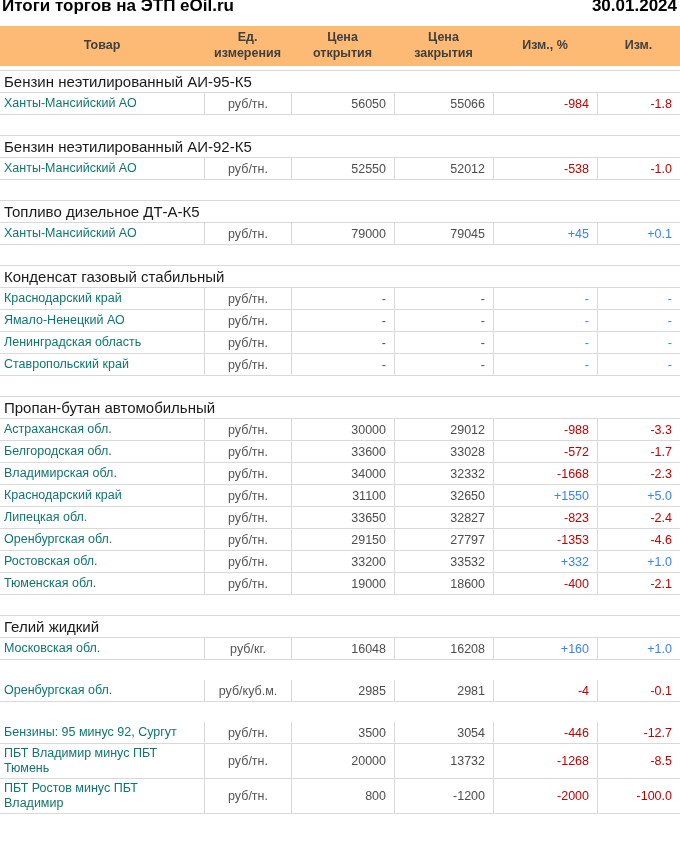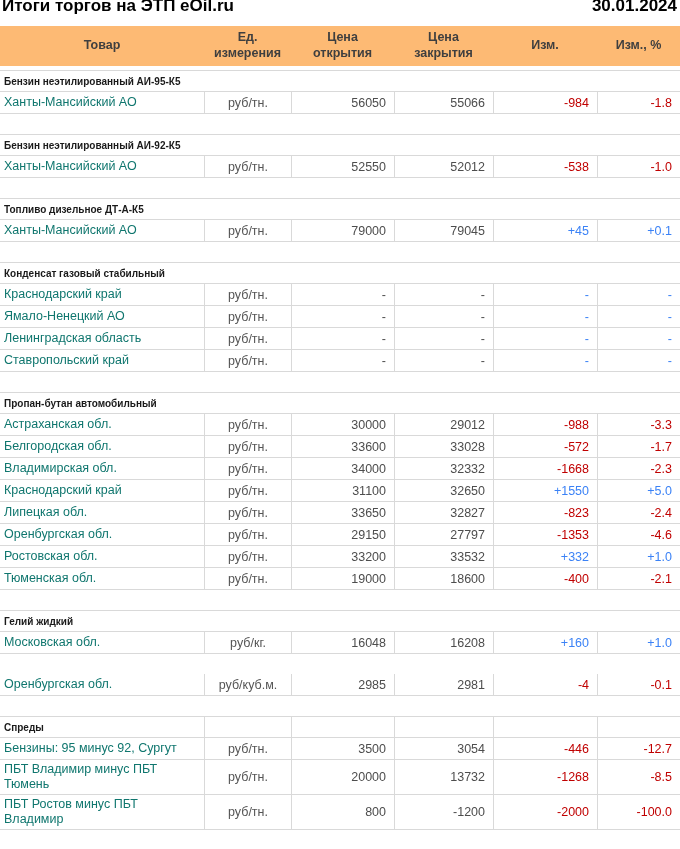--- a/index.html
+++ b/index.html
@@ -57,21 +57,21 @@
   .row .c.cr { justify-content:flex-end; padding-right:8px; }
   .row .c.cc { justify-content:center; }
   .row .c.product { color:#0f766e; line-height:1.2; }
   .row .c.unit { color:#555555; }
   .row .c.num { color:#4d4d4d; }
   .row .c.num.neg { color:#c00000; }
   .row .c.num.pos { color:#3b82f6; }
 
   .section-row .c.section-title {
     border-top:1px solid #d9d9d9;
-    font-size:10px; font-weight:bold; color:#1a1a1a;
+    font-size:15px; font-weight:normal; color:#1a1a1a;
     letter-spacing:0;
   }
   .section-row .c { border-top:1px solid #d9d9d9; }
   .section-row .span-all { grid-column:1 / -1; }
 </style>
 </head>
 <body>
 
 <div class="page">
 
@@ -81,22 +81,22 @@
   </div>
 
   <div class="grid thead">
       <div class="hc">Товар</div>
       <div class="hc">Ед.
 измерения</div>
       <div class="hc">Цена
 открытия</div>
       <div class="hc">Цена
 закрытия</div>
+      <div class="hc">Изм., %</div>
       <div class="hc">Изм.</div>
-      <div class="hc">Изм., %</div>
     </div>
 
   <div class="gap-sm"></div>
 
   <div>
       <div class="grid row section-row">
         <div class="c section-title span-all">Бензин неэтилированный АИ-95-К5</div>
       </div>
       <div class="grid row data-row">
         <div class="c product">Ханты-Мансийский АО</div>
@@ -249,28 +249,20 @@
       <div class="gap"></div>
       <div class="grid row data-row">
         <div class="c product">Оренбургская обл.</div>
         <div class="c cc unit">руб/куб.м.</div>
         <div class="c cr num">2985</div>
         <div class="c cr num">2981</div>
         <div class="c cr num neg">-4</div>
         <div class="c cr num neg">-0.1</div>
       </div>
       <div class="gap"></div>
-      <div class="grid row section-row bordered">
-        <div class="c section-title">Спреды</div>
-        <div class="c"></div>
-        <div class="c"></div>
-        <div class="c"></div>
-        <div class="c"></div>
-        <div class="c"></div>
-      </div>
       <div class="grid row data-row">
         <div class="c product">Бензины: 95 минус 92, Сургут</div>
         <div class="c cc unit">руб/тн.</div>
         <div class="c cr num">3500</div>
         <div class="c cr num">3054</div>
         <div class="c cr num neg">-446</div>
         <div class="c cr num neg">-12.7</div>
       </div>
       <div class="grid row data-row">
         <div class="c product">ПБТ Владимир минус ПБТ Тюмень</div>

